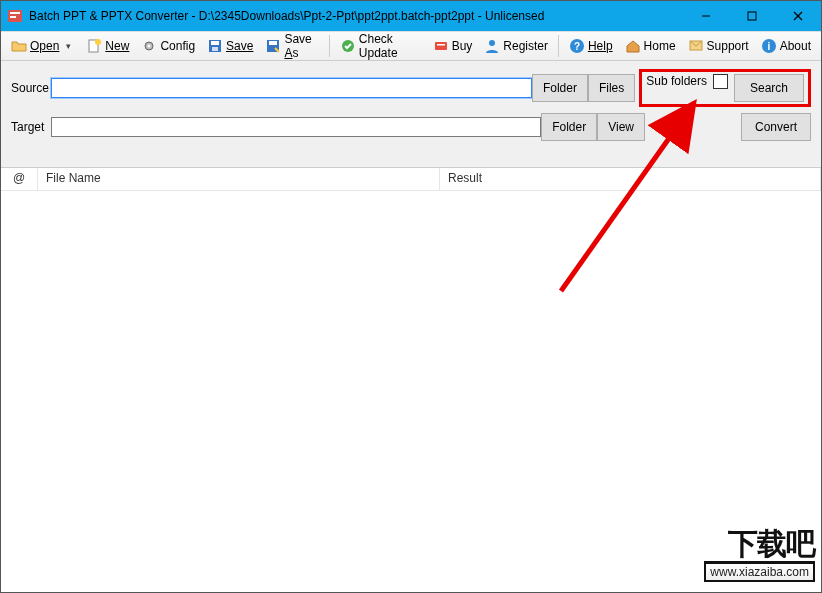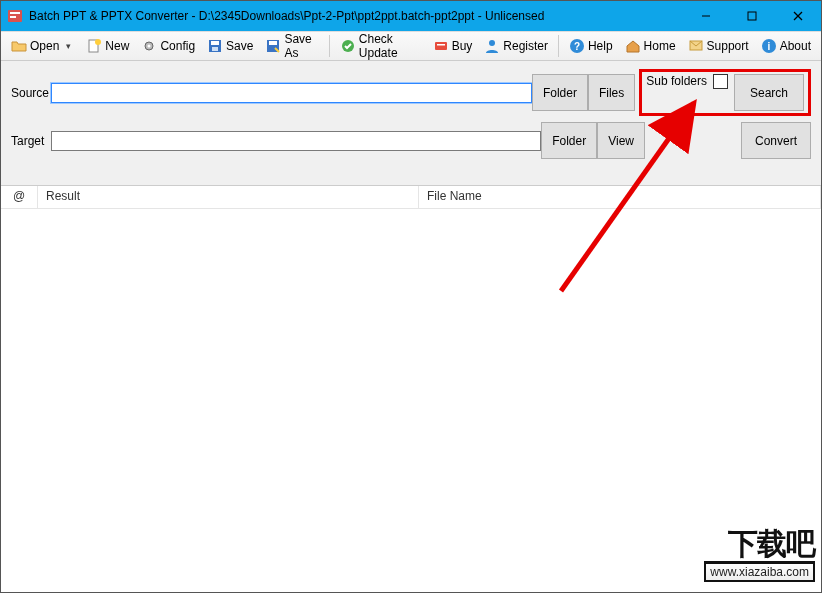--- a/index.html
+++ b/index.html
@@ -7,32 +7,32 @@
   
   .titlebar{height:30px;display:flex;align-items:center;background:#0ea5e9;border-bottom:1px solid #ddd}
   .titlebar .app-icon{width:16px;height:16px;margin:0 6px}
   .titlebar .title{flex:1;font-size:12px;color:#000;white-space:nowrap;overflow:hidden}
   .winbtns{display:flex;height:100%}
   .winbtn{width:46px;height:100%;display:flex;align-items:center;justify-content:center;font-family:Arial;color:#333}
   
   .toolbar{height:28px;background:linear-gradient(#fafafa,#efefef);border-bottom:1px solid #ccc;display:flex;align-items:center;padding:0 4px;gap:0}
   .tbtn{display:flex;align-items:center;gap:3px;padding:2px 5px;border:1px solid transparent;border-radius:2px;cursor:default}
   .tbtn .lbl{font-size:12px}
-  .tbtn .ul{}
+  .tbtn .ul{text-decoration:underline}
   .tsep{width:1px;height:22px;background:#ccc;margin:0 4px}
   .dd{width:8px;text-align:center;color:#444;font-size:9px;padding:0 2px}
   .ico{width:16px;height:16px;display:inline-block}
   
   .paths{background:#f0f0f0;padding:8px 10px;border-bottom:1px solid #ccc}
   .row{display:flex;align-items:center;gap:0;margin-bottom:6px}
   .row:last-child{margin-bottom:18px}
   .row .lab{width:40px}
   .row input[type=text]{height:20px;border:1px solid #7a7a7a;background:#fff;padding:0 3px;box-sizing:border-box}
   .row input.src{border:1px solid #2e86ff;outline:1px solid #9ec9ff}
-  .btn{height:37px;padding:0 10px;background:#e1e1e1;border:1px solid #adadad;font-size:12px;cursor:default;box-sizing:border-box}
+  .btn{height:28px;padding:0 10px;background:#e1e1e1;border:1px solid #adadad;font-size:12px;cursor:default;box-sizing:border-box}
   .redbox{border:3px solid #e60000;padding:2px 4px;display:flex;align-items:flex-start;gap:6px;margin-left:4px}
   .chk{width:13px;height:13px;border:1px solid #333;background:#fff;display:inline-block;vertical-align:middle}
   
   .thead{height:22px;background:#fff;display:flex;border-bottom:1px solid #e5e5e5}
   .th{padding:3px 8px;border-right:1px solid #e5e5e5;font-size:12px;color:#333}
   .th.at{width:20px;text-align:center}
   .th.fn{width:385px}
   .th.rs{flex:1}
   .tbody{flex:1;background:#fff}
   
@@ -226,22 +226,22 @@
       <input type="text" style="flex: 1 1 0%;" value="">
       <button class="btn">Folder</button>
       <button class="btn">View</button>
       <span style="flex:0 0 96px"></span>
       <button class="btn" style="width:70px">Convert</button>
     </div>
   </div>
 
   <div class="thead">
     <div class="th at">@</div>
+    <div class="th fn">File Name</div>
     <div class="th rs">Result</div>
-    <div class="th fn">File Name</div>
   </div>
   <div class="tbody"></div>
 
   <svg class="arrow-svg" width="822" height="593">
     <defs>
       <marker id="ah" markerWidth="12" markerHeight="12" refX="9" refY="5" orient="auto">
         <path d="M0 0 L10 5 L0 10 z" fill="#e60000"></path>
       </marker>
     </defs>
     <line x1="560" y1="290" x2="693" y2="102" stroke="#e60000" stroke-width="5" marker-end="url(#ah)"></line>

